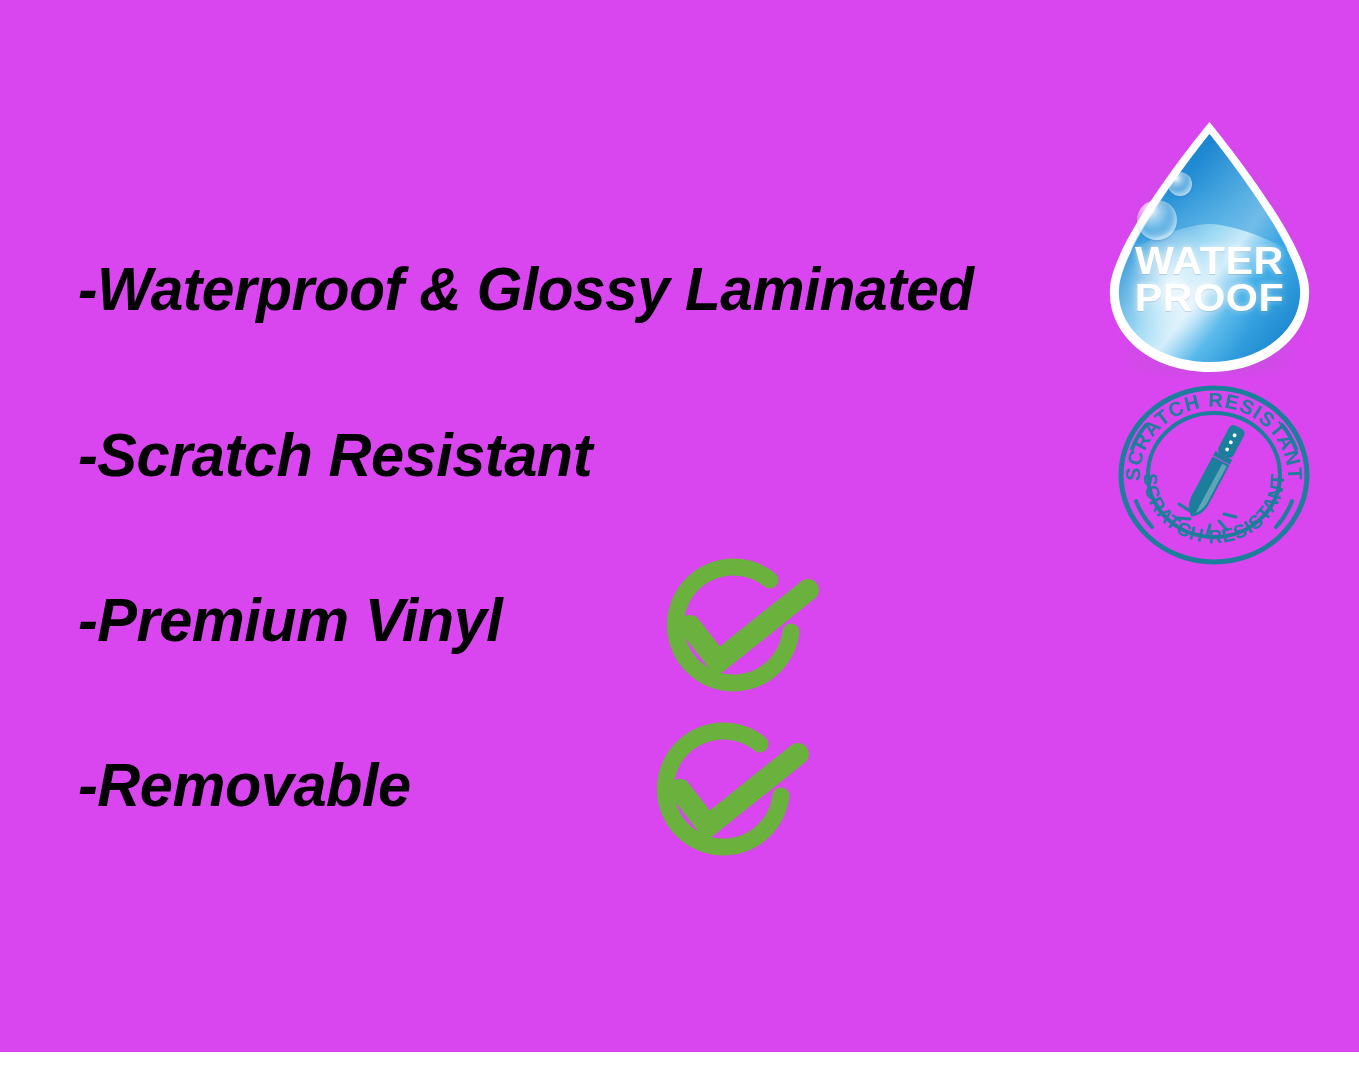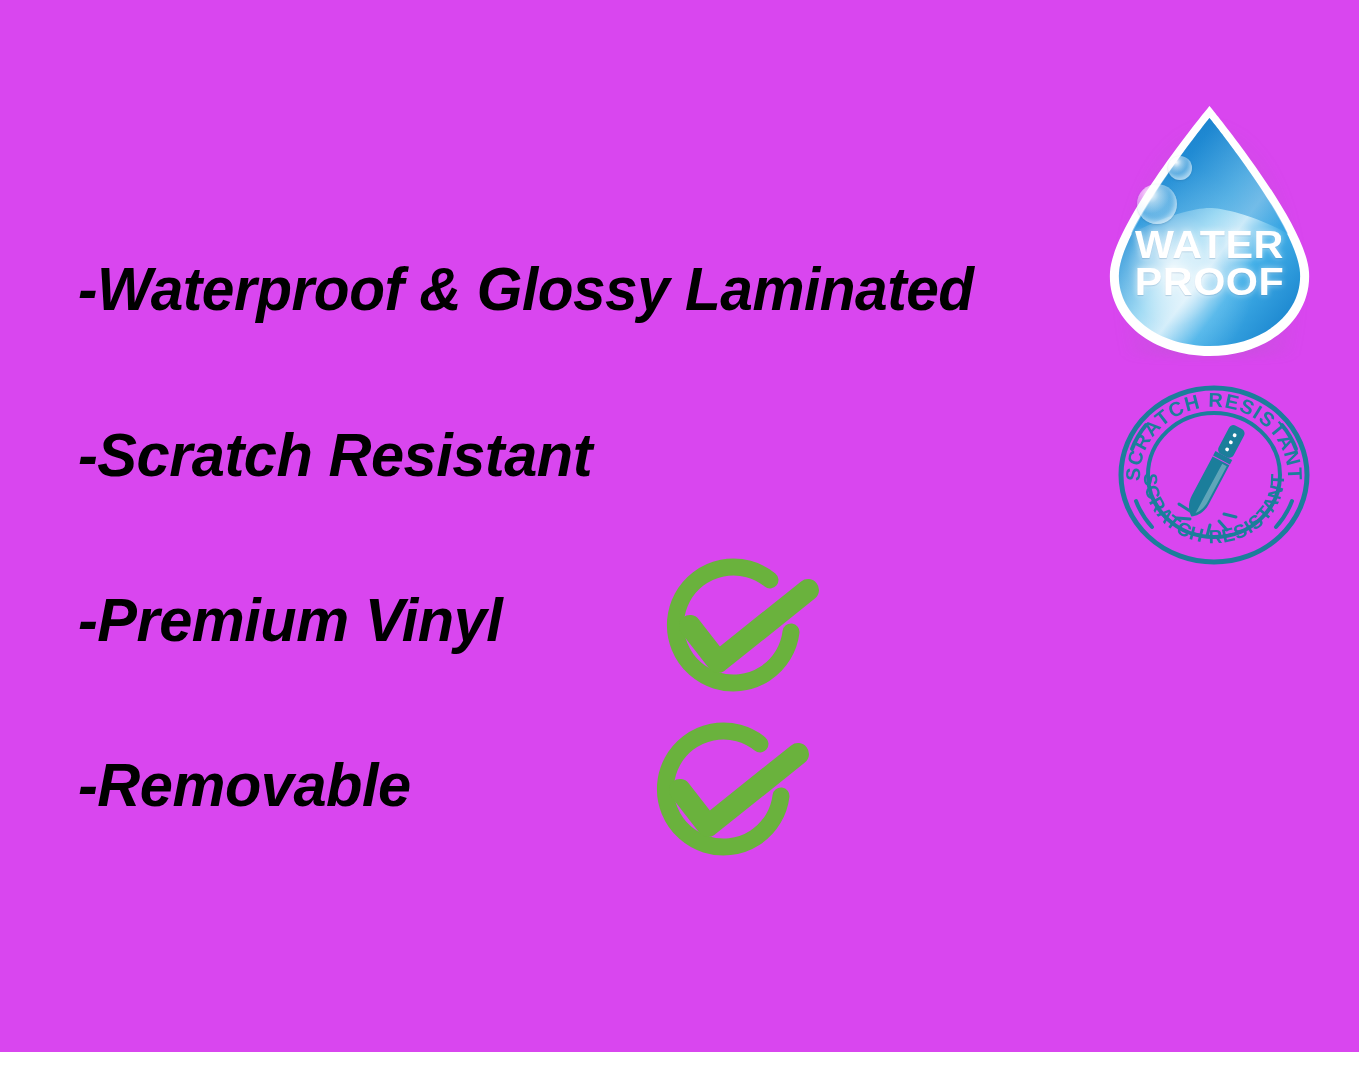--- a/index.html
+++ b/index.html
@@ -39,21 +39,21 @@
     align-items: flex-start;
     transform: scaleX(0.96);
     transform-origin: left top;
   }
   .feature-line.line-1 { font-size: 61px; }
 
   
   .waterproof-badge {
     position: absolute;
     left: 1106px;
-    top: 104px;
+    top: 120px;
     width: 207px;
     height: 256px;
   }
   .drop-shadow-el {
     position: absolute;
     left: 8px;
     top: 12px;
     width: 192px;
     height: 240px;
     background: radial-gradient(ellipse at 50% 72%, rgba(120,130,140,0.30) 0%, rgba(120,130,140,0.10) 45%, rgba(255,255,255,0) 70%);

